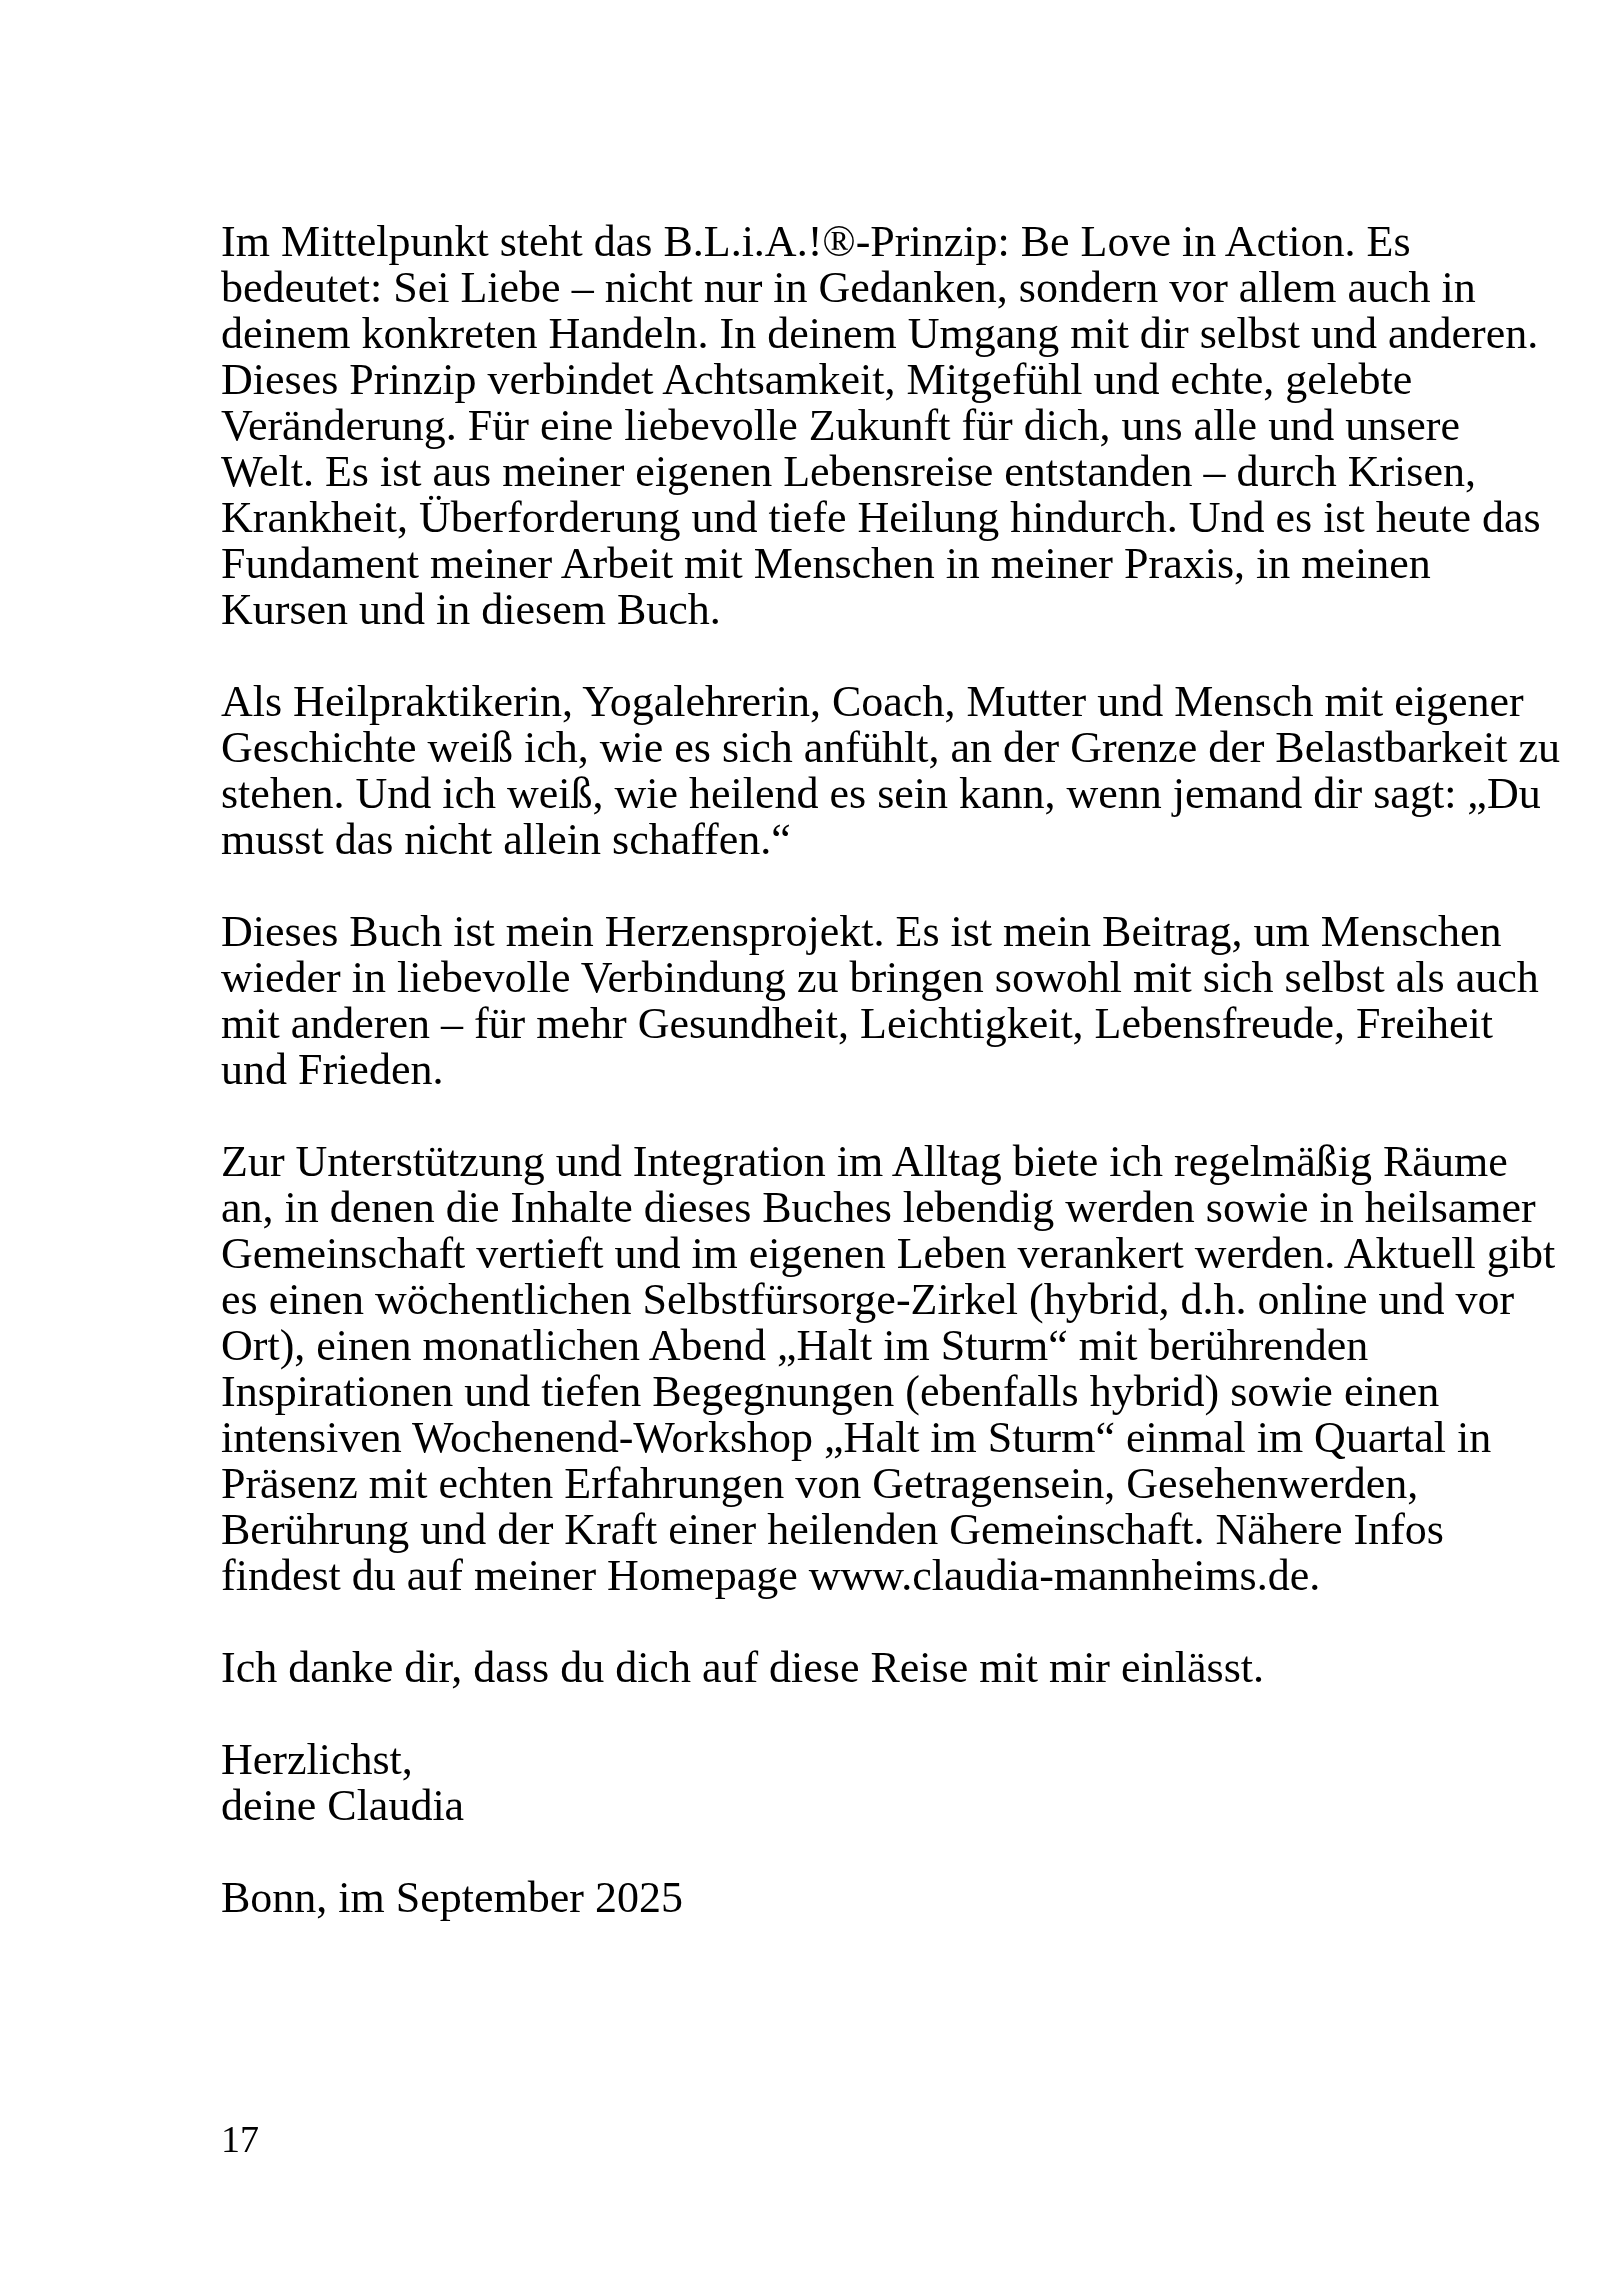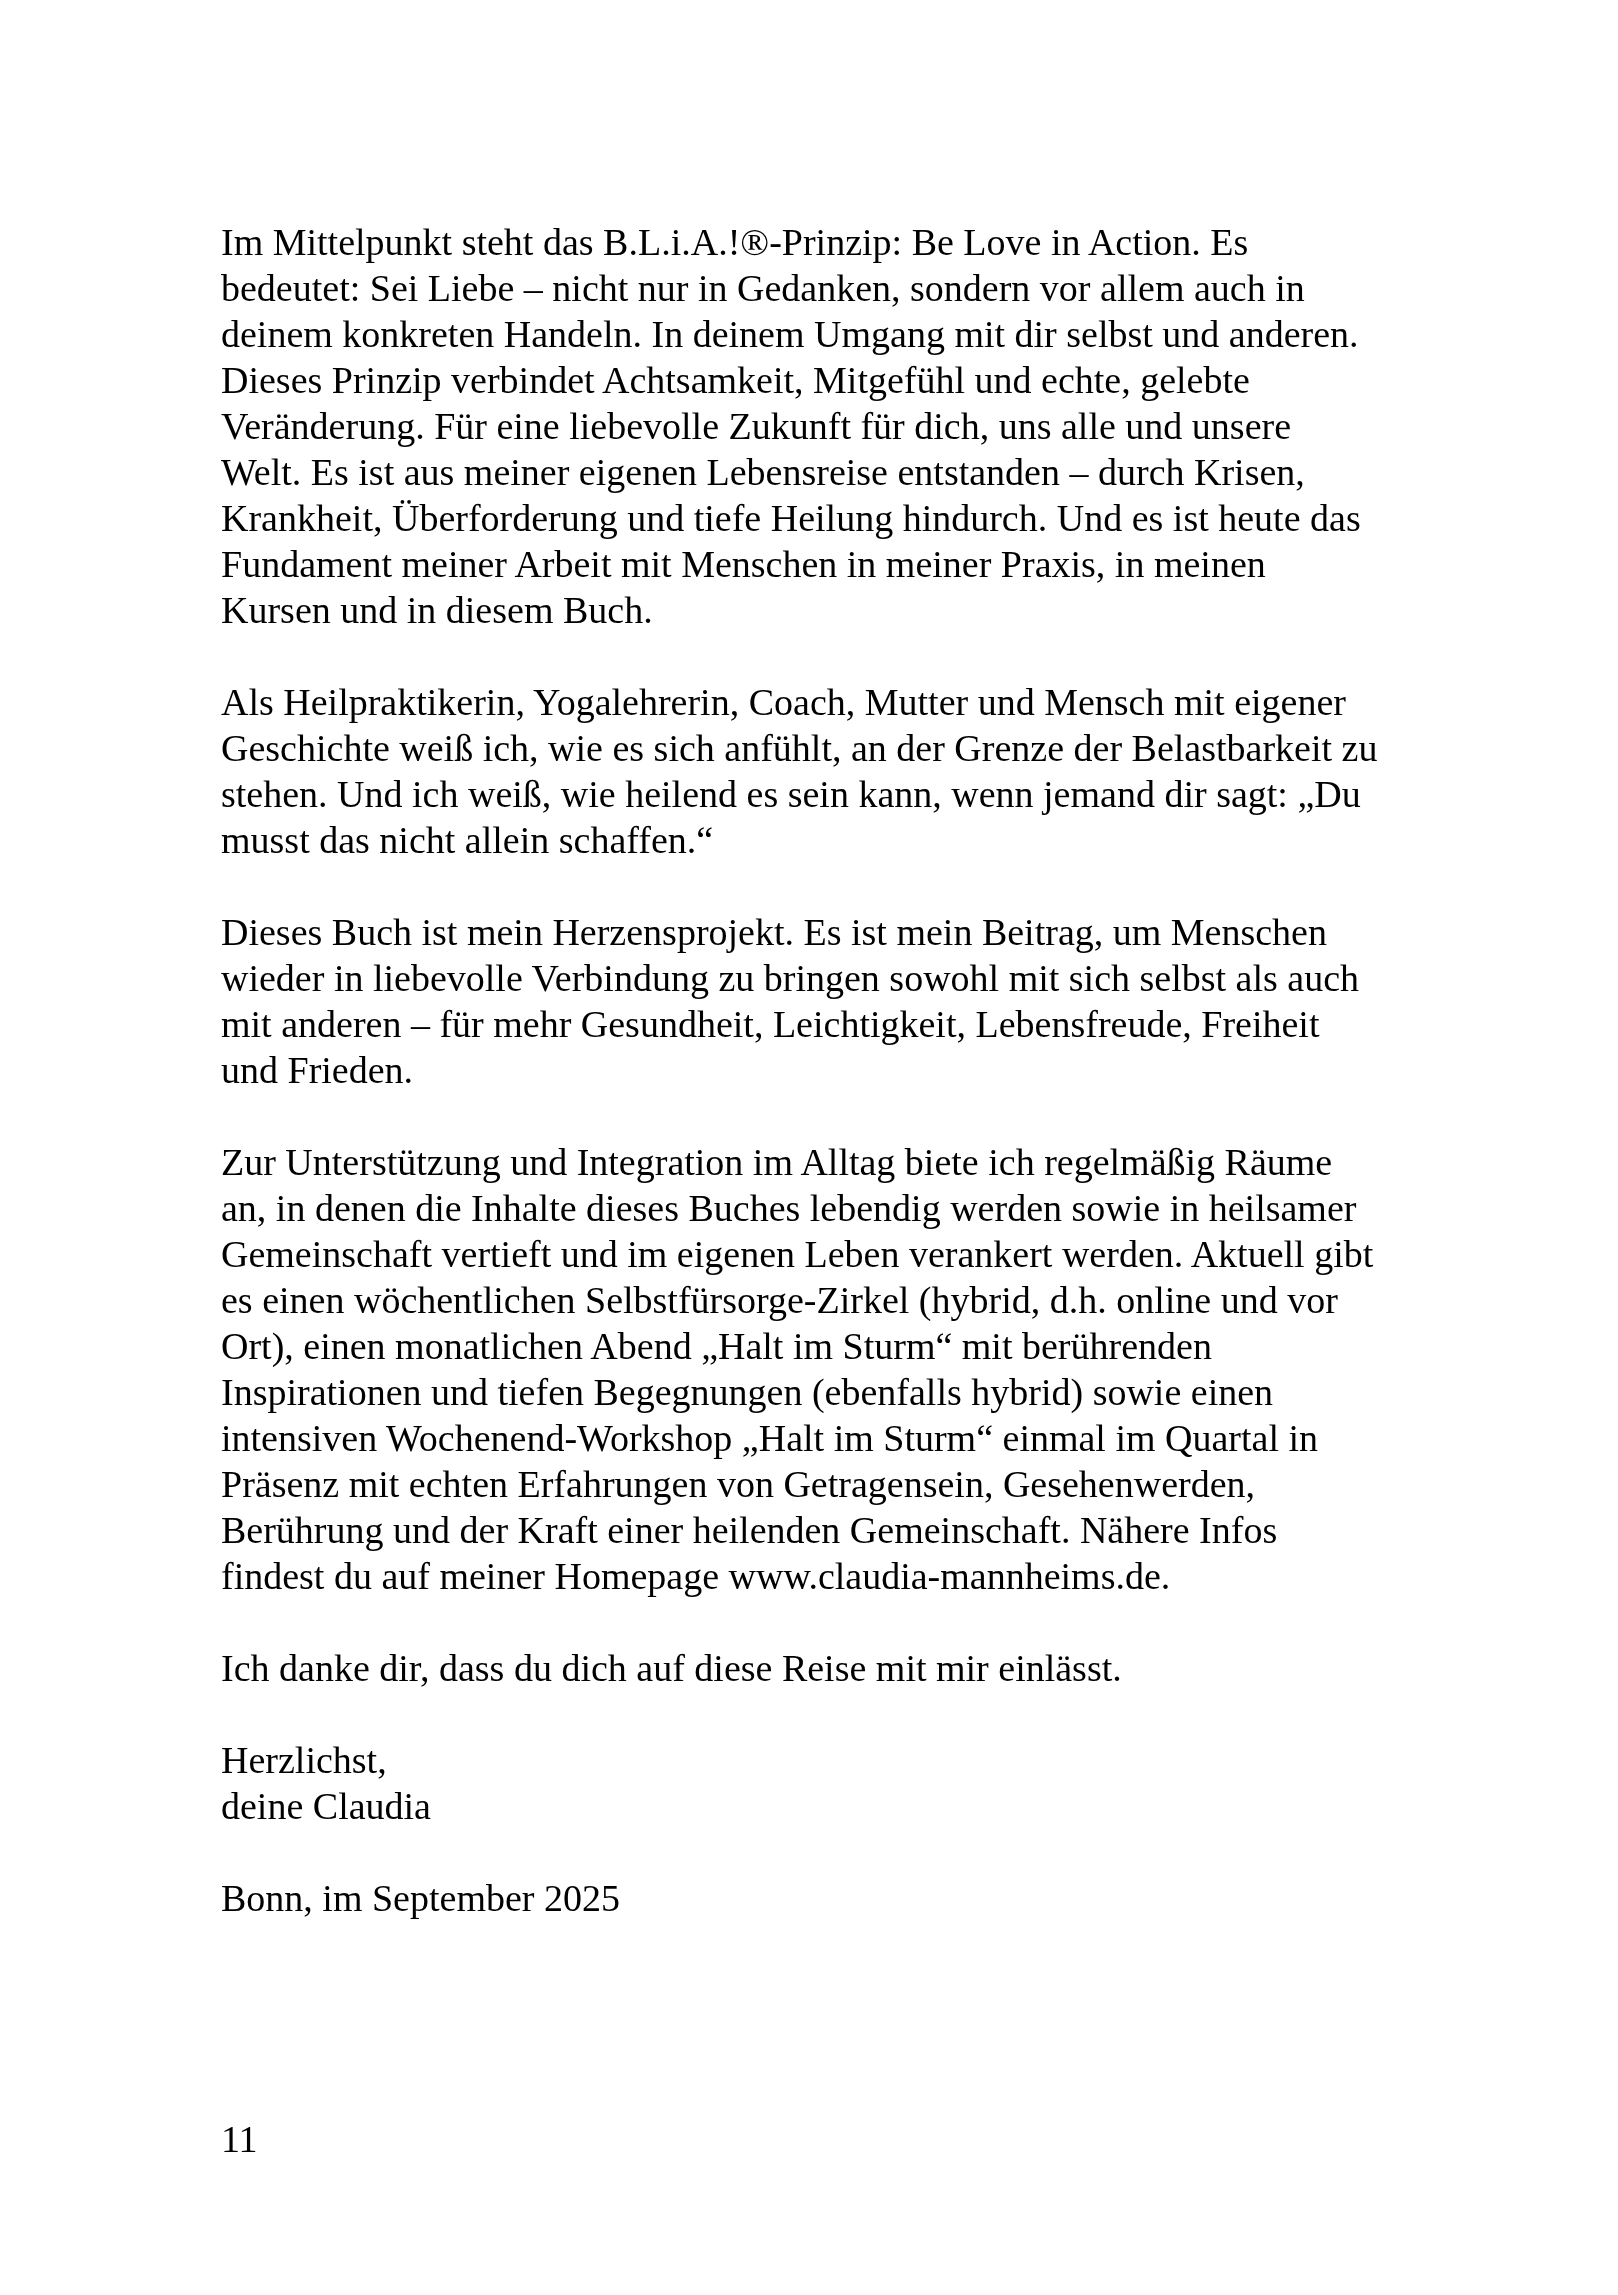--- a/index.html
+++ b/index.html
@@ -11,21 +11,21 @@
     font-family: "Liberation Serif", "DejaVu Serif", serif;
   }
   .page {
     position: absolute;
     inset: 0;
   }
   .body-text {
     position: absolute;
     left: 221px;
     top: 219px;
-    font-size: 38px;
+    font-size: 44px;
     line-height: 46px;
     white-space: pre;
     letter-spacing: 0;
   }
   .paragraph {
     margin: 0 0 46px 0; 
   }
   .text-line {
     height: 46px;
   }
@@ -35,15 +35,15 @@
     top: 2116px;
     font-size: 38px;
     line-height: 46px;
   }
 </style>
 </head>
 <body style="background: rgb(255, 255, 255); color: rgb(0, 0, 0);">
 
 <div class="page">
   <div class="body-text"><div class="paragraph"><div class="text-line">Im Mittelpunkt steht das B.L.i.A.!®-Prinzip: Be Love in Action. Es</div><div class="text-line">bedeutet: Sei Liebe – nicht nur in Gedanken, sondern vor allem auch in</div><div class="text-line">deinem konkreten Handeln. In deinem Umgang mit dir selbst und anderen.</div><div class="text-line">Dieses Prinzip verbindet Achtsamkeit, Mitgefühl und echte, gelebte</div><div class="text-line">Veränderung. Für eine liebevolle Zukunft für dich, uns alle und unsere</div><div class="text-line">Welt. Es ist aus meiner eigenen Lebensreise entstanden – durch Krisen,</div><div class="text-line">Krankheit, Überforderung und tiefe Heilung hindurch. Und es ist heute das</div><div class="text-line">Fundament meiner Arbeit mit Menschen in meiner Praxis, in meinen</div><div class="text-line">Kursen und in diesem Buch.</div></div><div class="paragraph"><div class="text-line">Als Heilpraktikerin, Yogalehrerin, Coach, Mutter und Mensch mit eigener</div><div class="text-line">Geschichte weiß ich, wie es sich anfühlt, an der Grenze der Belastbarkeit zu</div><div class="text-line">stehen. Und ich weiß, wie heilend es sein kann, wenn jemand dir sagt: „Du</div><div class="text-line">musst das nicht allein schaffen.“</div></div><div class="paragraph"><div class="text-line">Dieses Buch ist mein Herzensprojekt. Es ist mein Beitrag, um Menschen</div><div class="text-line">wieder in liebevolle Verbindung zu bringen sowohl mit sich selbst als auch</div><div class="text-line">mit anderen – für mehr Gesundheit, Leichtigkeit, Lebensfreude, Freiheit</div><div class="text-line">und Frieden.</div></div><div class="paragraph"><div class="text-line">Zur Unterstützung und Integration im Alltag biete ich regelmäßig Räume</div><div class="text-line">an, in denen die Inhalte dieses Buches lebendig werden sowie in heilsamer</div><div class="text-line">Gemeinschaft vertieft und im eigenen Leben verankert werden. Aktuell gibt</div><div class="text-line">es einen wöchentlichen Selbstfürsorge-Zirkel (hybrid, d.h. online und vor</div><div class="text-line">Ort), einen monatlichen Abend „Halt im Sturm“ mit berührenden</div><div class="text-line">Inspirationen und tiefen Begegnungen (ebenfalls hybrid) sowie einen</div><div class="text-line">intensiven Wochenend-Workshop „Halt im Sturm“ einmal im Quartal in</div><div class="text-line">Präsenz mit echten Erfahrungen von Getragensein, Gesehenwerden,</div><div class="text-line">Berührung und der Kraft einer heilenden Gemeinschaft. Nähere Infos</div><div class="text-line">findest du auf meiner Homepage www.claudia-mannheims.de.</div></div><div class="paragraph"><div class="text-line">Ich danke dir, dass du dich auf diese Reise mit mir einlässt.</div></div><div class="paragraph"><div class="text-line">Herzlichst,</div><div class="text-line">deine Claudia</div></div><div class="paragraph"><div class="text-line">Bonn, im September 2025</div></div></div>
-  <div class="page-footer">11</div>
+  <div class="page-footer">17</div>
 </div>
 
 
 </body></html>

